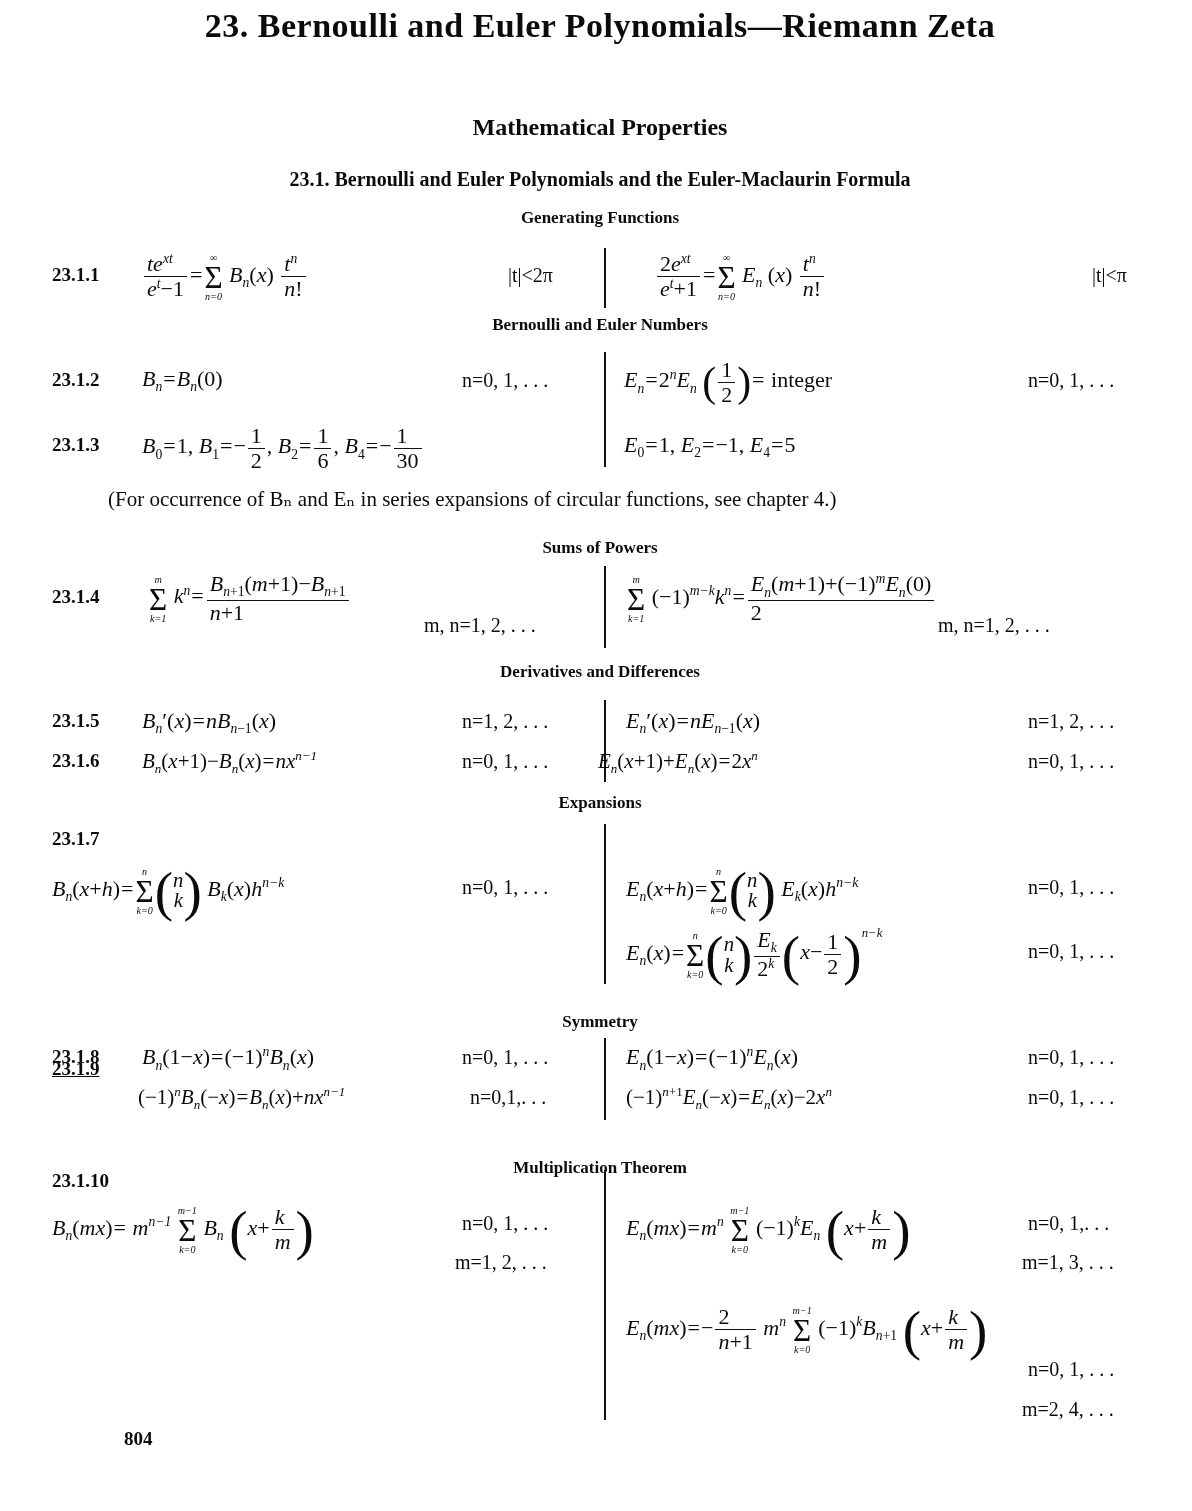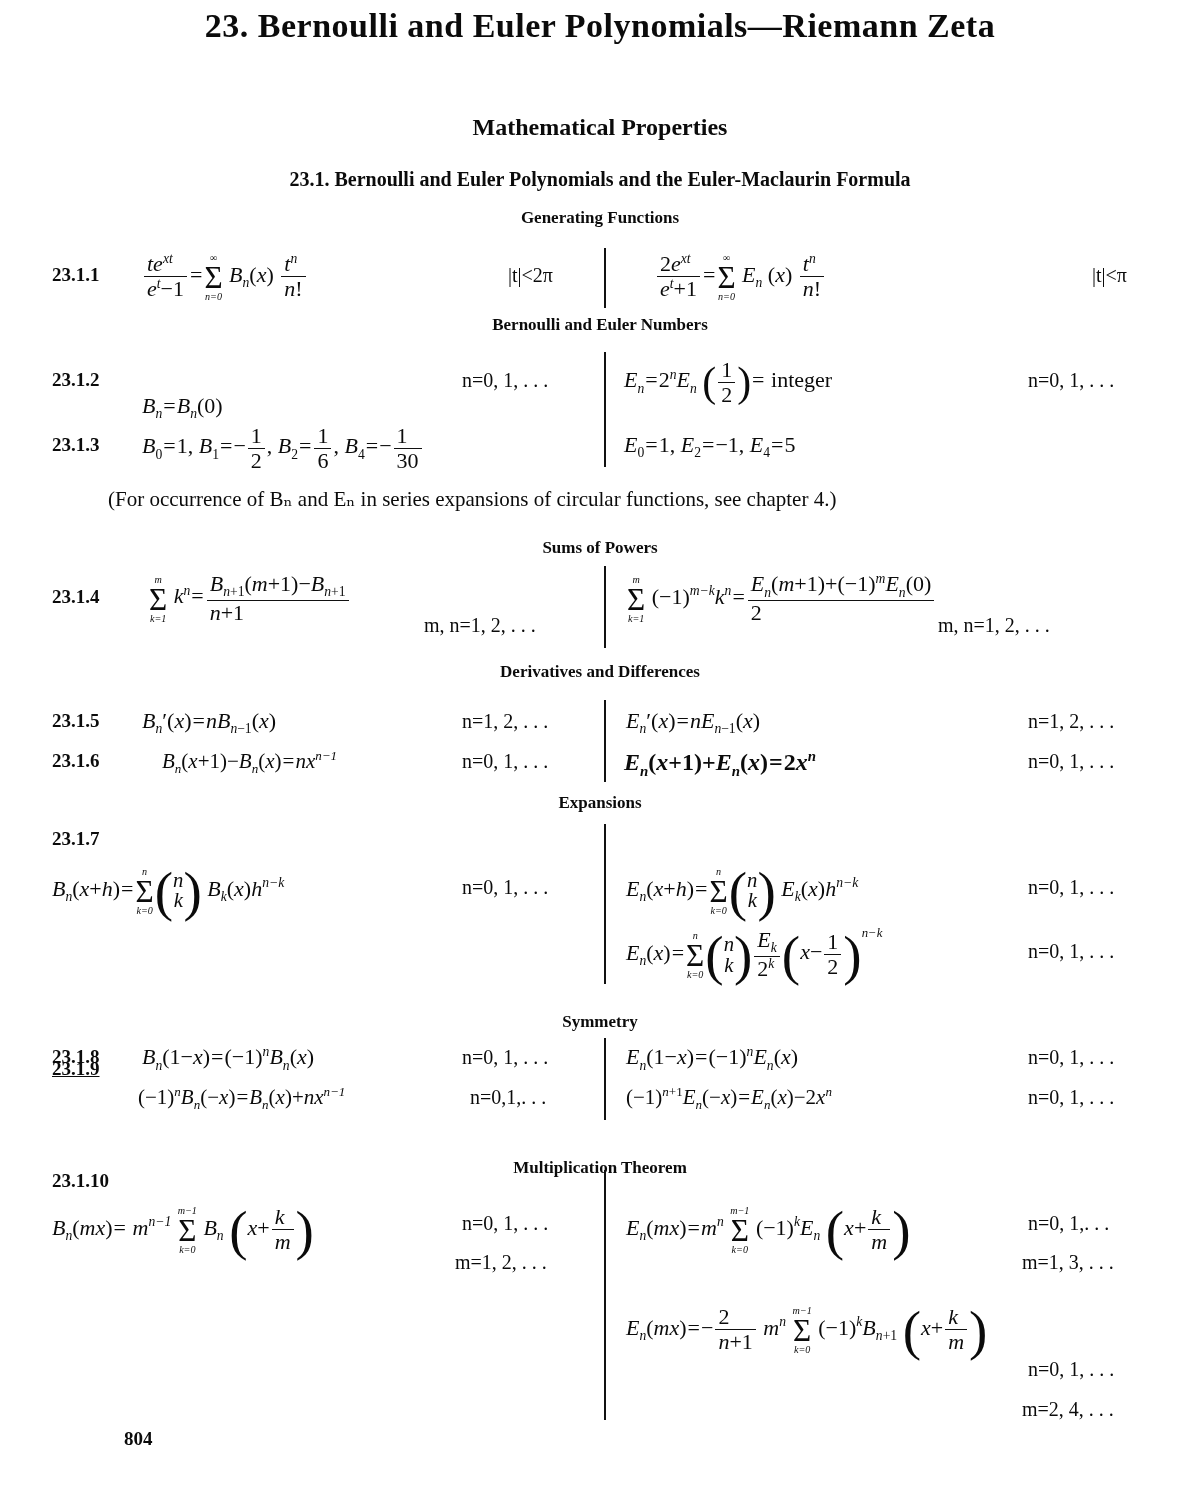--- a/index.html
+++ b/index.html
@@ -159,21 +159,21 @@
 </div>
 
 <div class="cond" style="left:1092px; top:264px;">|t|&lt;π</div>
 
 <div class="group-head" style="top:315px;">Bernoulli and Euler Numbers</div>
 
 <div class="vrule" style="left:604px; top:352px; height:115px;"></div>
 
 <div class="eqnum" style="left:52px; top:369px;">23.1.2</div>
 
-<div class="eq" style="left:142px; top:366px;margin-top:27px;">
+<div class="eq" style="left:142px; top:366px;">
   <i class="v">B</i><span class="dn"><i class="v">n</i></span><span class="rel">=</span><i class="v">B</i><span class="dn"><i class="v">n</i></span>(0)
 </div>
 
 <div class="cond" style="left:462px; top:369px;">n=0, 1, . . .</div>
 
 <div class="eq" style="left:624px; top:358px;">
   <i class="v">E</i><span class="dn"><i class="v">n</i></span><span class="rel">=</span>2<span class="up"><i class="v">n</i></span><i class="v">E</i><span class="dn"><i class="v">n</i></span>&nbsp;<span class="paren">(</span><span class="frac"><span class="num">1</span><span class="den">2</span></span><span class="paren">)</span><span class="rel">=</span>&nbsp;integer
 </div>
 
 <div class="cond" style="left:1028px; top:369px;">n=0, 1, . . .</div>
@@ -221,27 +221,27 @@
 <div class="cond" style="left:462px; top:710px;">n=1, 2, . . .</div>
 
 <div class="eq" style="left:626px; top:708px;">
   <i class="v">E</i><span class="dn"><i class="v">n</i></span>′(<i class="v">x</i>)<span class="rel">=</span><i class="v">nE</i><span class="dn"><i class="v">n</i>−1</span>(<i class="v">x</i>)
 </div>
 
 <div class="cond" style="left:1028px; top:710px;">n=1, 2, . . .</div>
 
 <div class="eqnum" style="left:52px; top:750px;">23.1.6</div>
 
-<div class="eq" style="left:142px; top:748px; font-size:21px;margin-left:20px;">
+<div class="eq" style="left:142px; top:748px; font-size:21px;">
   <i class="v">B</i><span class="dn"><i class="v">n</i></span>(<i class="v">x</i>+1)−<i class="v">B</i><span class="dn"><i class="v">n</i></span>(<i class="v">x</i>)<span class="rel">=</span><i class="v">nx</i><span class="up"><i class="v">n−1</i></span>
 </div>
 
 <div class="cond" style="left:462px; top:750px;">n=0, 1, . . .</div>
 
-<div class="eq" style="left:624px; top:748px; font-size:24px;font-weight:bold;">
+<div class="eq" style="left:598px; top:748px; font-size:21px;">
   <i class="v">E</i><span class="dn"><i class="v">n</i></span>(<i class="v">x</i>+1)+<i class="v">E</i><span class="dn"><i class="v">n</i></span>(<i class="v">x</i>)<span class="rel">=</span>2<i class="v">x</i><span class="up"><i class="v">n</i></span>
 </div>
 
 <div class="cond" style="left:1028px; top:750px;">n=0, 1, . . .</div>
 
 <div class="group-head" style="top:793px;">Expansions</div>
 
 <div class="vrule" style="left:604px; top:824px; height:160px;"></div>
 
 <div class="eqnum" style="left:52px; top:828px;">23.1.7</div>

